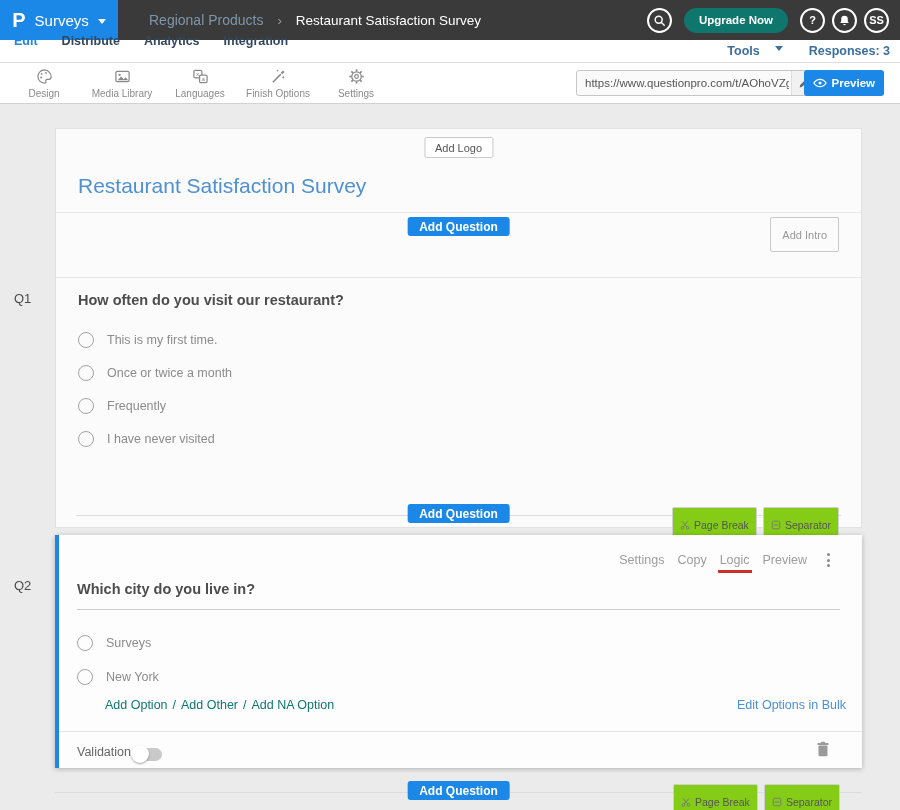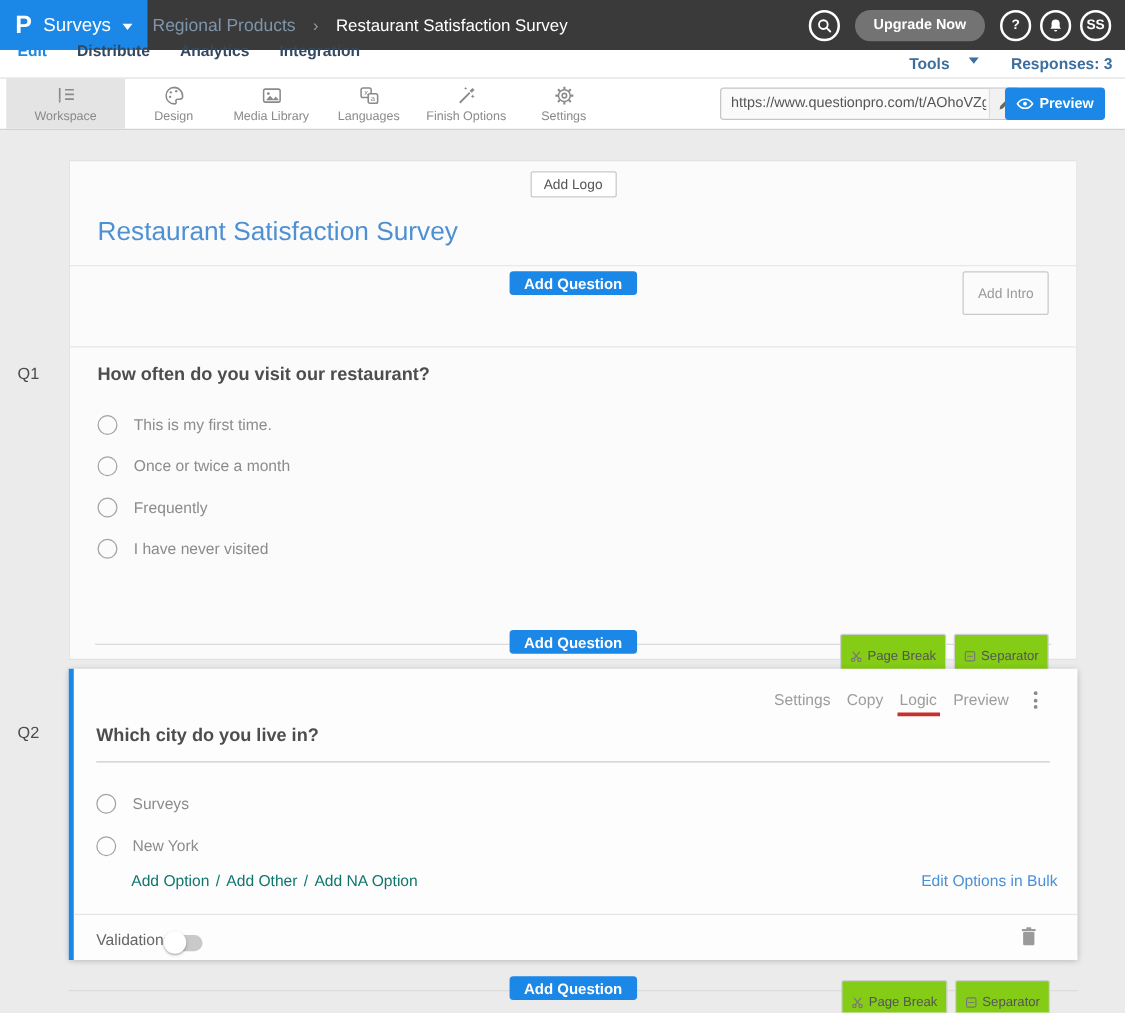--- a/index.html
+++ b/index.html
@@ -9,27 +9,27 @@
     background:#ebebeb;
     font-family:"Liberation Sans", sans-serif;
     overflow:hidden;
   }
   
   .app-header { position:absolute; top:0; left:0; right:0; height:40px; background:#3a3a3a; display:flex; align-items:center; }
   .logo-box { width:118px; height:40px; background:#1b87e6; display:flex; align-items:center; justify-content:center; gap:9px; color:#fff; cursor:pointer; }
   .logo-p { font-size:20px; font-weight:bold; line-height:1; }
   .logo-label { font-size:15px; }
   .caret { width:0; height:0; border-left:4px solid transparent; border-right:4px solid transparent; border-top:5px solid currentColor; display:inline-block; margin-top:2px; }
-  .breadcrumb { display:flex; align-items:center; margin-left:4px; gap:14px; }
+  .breadcrumb { display:flex; align-items:center; margin-left:31px; gap:14px; }
   .bc-parent { color:#7e95aa; font-size:14px; cursor:pointer; }
   .bc-sep { color:#9a9a9a; font-size:13px; }
   .bc-current { color:#fff; font-size:13.5px; }
   .header-right { margin-left:auto; display:flex; align-items:center; gap:7px; padding-right:11px; }
   .hbtn { width:25px; height:25px; border:2px solid #fff; border-radius:50%; display:flex; align-items:center; justify-content:center; color:#fff; font-size:11px; font-weight:bold; cursor:pointer; flex:0 0 auto; }
-  .upgrade { height:25px; border-radius:13px; background:#737373; color:#fff; font-size:11.5px; font-weight:bold; display:flex; align-items:center; padding:0 15px; margin:17px 5px; cursor:pointer; }
+  .upgrade { height:25px; border-radius:13px; background:#0f766e; color:#fff; font-size:11.5px; font-weight:bold; display:flex; align-items:center; padding:0 15px; margin:17px 5px; cursor:pointer; }
   
   .navbar { position:absolute; top:40px; left:0; right:0; height:23px; background:#fff; border-bottom:1px solid #dcdcdc; display:flex; align-items:center; }
   .nav-items { display:flex; gap:24px; margin-left:14px; }
   .nav-item { font-size:12.5px; font-weight:bold; color:#33475e; cursor:pointer; padding-bottom:20px; }
   .nav-item.active { color:#1b87e6; border-bottom:1px solid #1b87e6; }
   .nav-right { margin-left:auto; display:flex; align-items:center; gap:26px; padding-right:10px; }
   .tools-link { font-size:12.5px; font-weight:bold; color:#3c6e9e; display:flex; align-items:flex-start; gap:15px; cursor:pointer; }
   .tools-link .caret { border-top-color:#3c6e9e; border-left-width:4px; border-right-width:4px; }
   .responses { font-size:12.5px; font-weight:bold; color:#3c6e9e; cursor:pointer; }
   
@@ -122,32 +122,20 @@
     <span class="tools-link">
         <span>Tools</span>
         <span class="caret"></span>
       </span>
     <span class="responses">Responses: 3</span>
   </div>
 </div>
 
 <div class="toolbar">
   <div class="tabs">
-    <div class="tab active">
-      <svg viewBox="0 0 18 18" width="17" height="17">
-          <g stroke="#8a8a8a" stroke-width="1.4" fill="none">
-            <line x1="4" y1="2.5" x2="4" y2="12.5"></line>
-            <line x1="8.5" y1="4" x2="16" y2="4"></line>
-            <line x1="8.5" y1="8" x2="16" y2="8"></line>
-            <line x1="8.5" y1="12" x2="16" y2="12"></line>
-          </g>
-          <path d="M2.9 13l1.1 2.6L5.1 13z" fill="#8a8a8a"></path>
-        </svg>
-      <span class="tab-label">Workspace</span>
-    </div>
     <div class="tab">
       <svg viewBox="0 0 18 18" width="17" height="17">
           <path d="M9 2a7 7 0 1 0 0 14c1.2 0 1.8-.9 1.4-1.9-.4-1 .2-2 1.4-2h1.7A2.6 2.6 0 0 0 16 9.5 7.4 7.4 0 0 0 9 2z" fill="none" stroke="#8a8a8a" stroke-width="1.3"></path>
           <circle cx="6" cy="6.2" r="1" fill="#8a8a8a"></circle>
           <circle cx="10.6" cy="5.2" r="1" fill="#8a8a8a"></circle>
           <circle cx="5.4" cy="10" r="1" fill="#8a8a8a"></circle>
         </svg>
       <span class="tab-label">Design</span>
     </div>
     <div class="tab">

